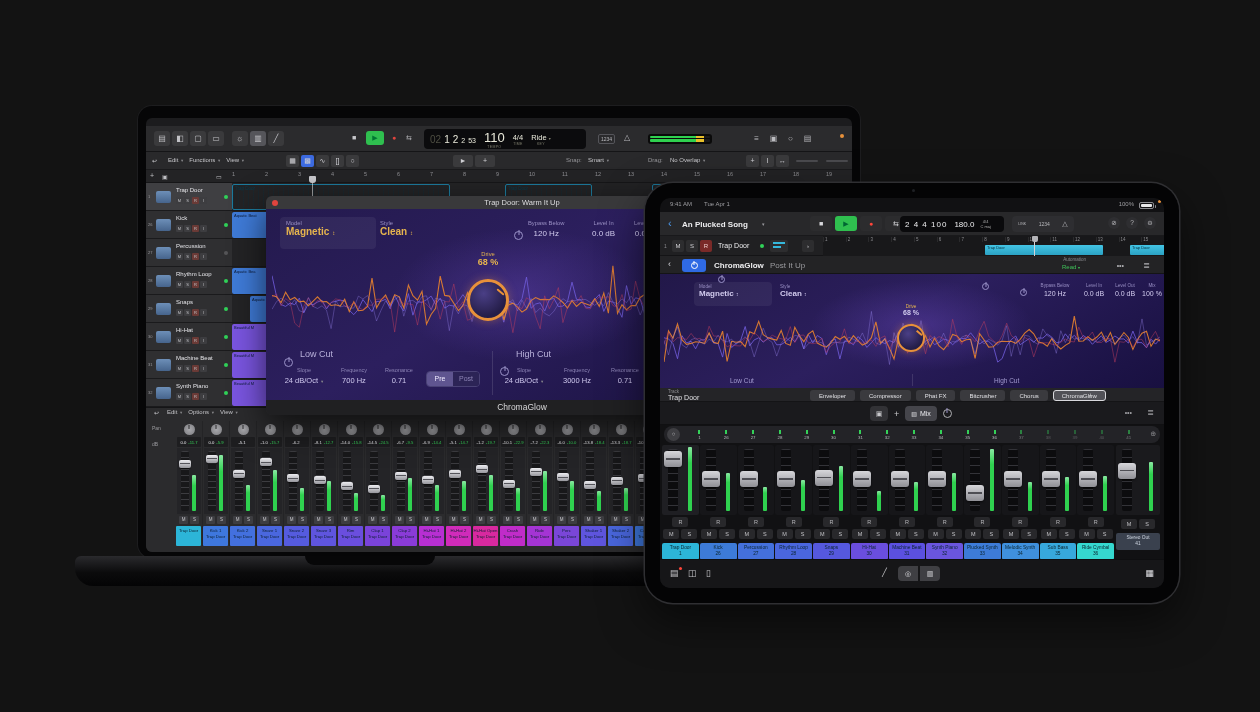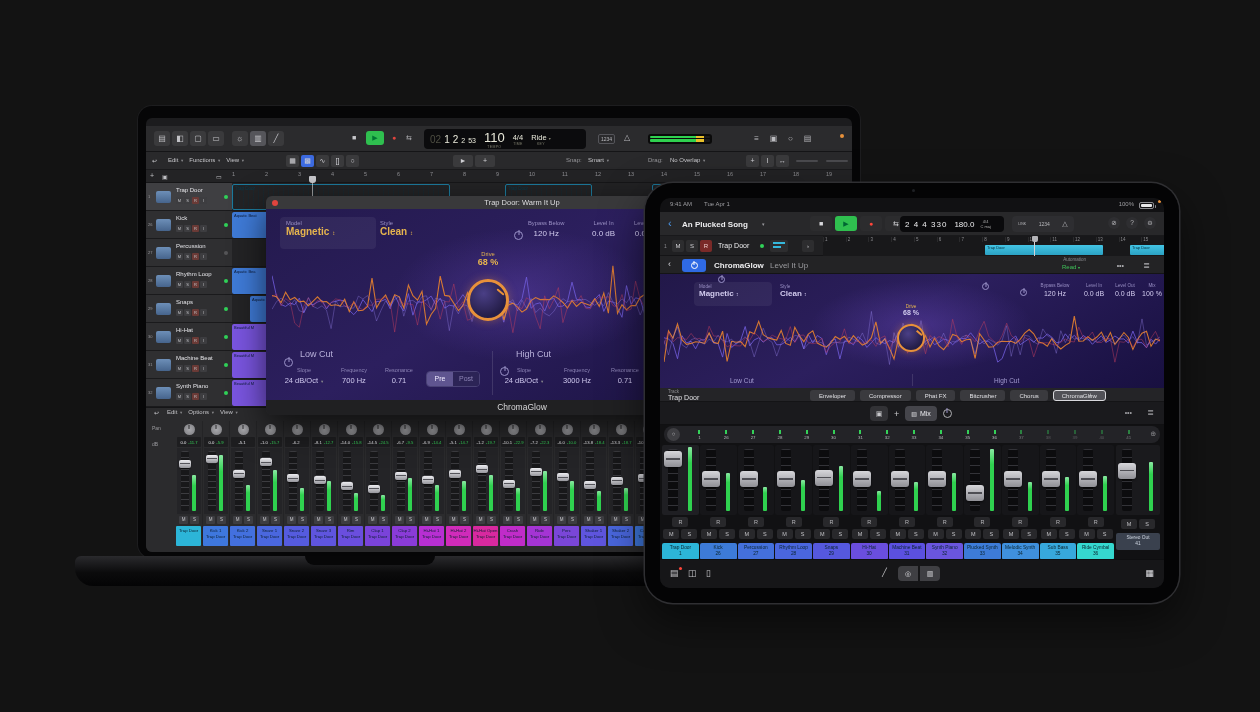--- a/index.html
+++ b/index.html
@@ -900,21 +900,21 @@
         <span class="ab" style="left:8px;top:5px;font-size:11px;color:#4a9aef;">‹</span>
         <span class="ab" style="left:22px;top:8px;font-size:8px;font-weight:bold;color:#ececee;">An Plucked Song</span>
         <span class="ab" style="left:102px;top:9px;font-size:5px;color:#9a9a9e;">▾</span>
         <div class="ab fx" style="left:150px;top:4px;">
           <div class="tbtn2">■</div>
           <div class="tbtn2" style="background:#2fbf4f;color:#063;">▶</div>
           <div class="tbtn2" style="color:#ff453a;">●</div>
           <div class="tbtn2">⇆</div>
         </div>
         <div class="ilcd">
-          <span style="font-size:8px;letter-spacing:1px;">2 4 4 330</span>
+          <span style="font-size:8px;letter-spacing:1px;">2 4 4 100</span>
           <span style="font-size:8px;margin-left:7px;">180.0</span>
           <span style="margin-left:6px;text-align:center;font-size:4px;color:#aaa;line-height:1.3;">
             <span style="display:block;">4/4</span>
             <span style="display:block;">C maj</span>
           </span>
         </div>
         <div class="ab fx" style="left:352px;top:4px;width:62px;height:16px;background:#2e2e31;border-radius:4px;align-items:center;justify-content:space-around;">
           <span style="font-size:3.5px;color:#b8b8bc;">LINK</span>
           <span style="font-size:5px;color:#b8b8bc;">1234</span>
           <span style="font-size:7px;color:#b8b8bc;">△</span>
@@ -971,21 +971,21 @@
           <div class="ab" style="left:211px;top:6px;width:1px;height:14px;background:#d4d4d8;"></div>
         </div>
       </div>
 
       <div class="iph">
         <span class="ab" style="left:8px;top:3px;font-size:9px;color:#d8d8dc;">‹</span>
         <div class="ipwrbtn">
             <div class="pwr"></div>
           </div>
         <span class="ab" style="left:54px;top:5px;font-size:8px;font-weight:bold;color:#ececee;">ChromaGlow</span>
-        <span class="ab" style="left:110px;top:5px;font-size:8px;color:#9a9a9e;">Level It Up</span>
+        <span class="ab" style="left:110px;top:5px;font-size:8px;color:#9a9a9e;">Post It Up</span>
         <span class="ab" style="right:78px;top:1px;font-size:4.5px;color:#8a8a8e;">Automation</span>
         <span class="ab" style="right:84px;top:8px;font-size:6px;color:#3fc15a;"><span>Read</span> <span style="font-size:4px;">▾</span></span>
         <span class="ab" style="right:40px;top:6px;font-size:7px;color:#b0b0b4;">•••</span>
         <span class="ab" style="right:14px;top:5px;font-size:8px;color:#b0b0b4;">≣</span>
       </div>
 
       <div class="ipb">
         <div class="ab" style="left:34px;top:8px;width:78px;height:24px;background:rgba(255,255,255,.06);border-radius:4px;padding:2px 5px;">
           <div class="iplab">Model</div>
           <div class="ipval gold" style="font-size:8px;"><span>Magnetic</span> <span style="font-size:5px;">↕</span></div>

